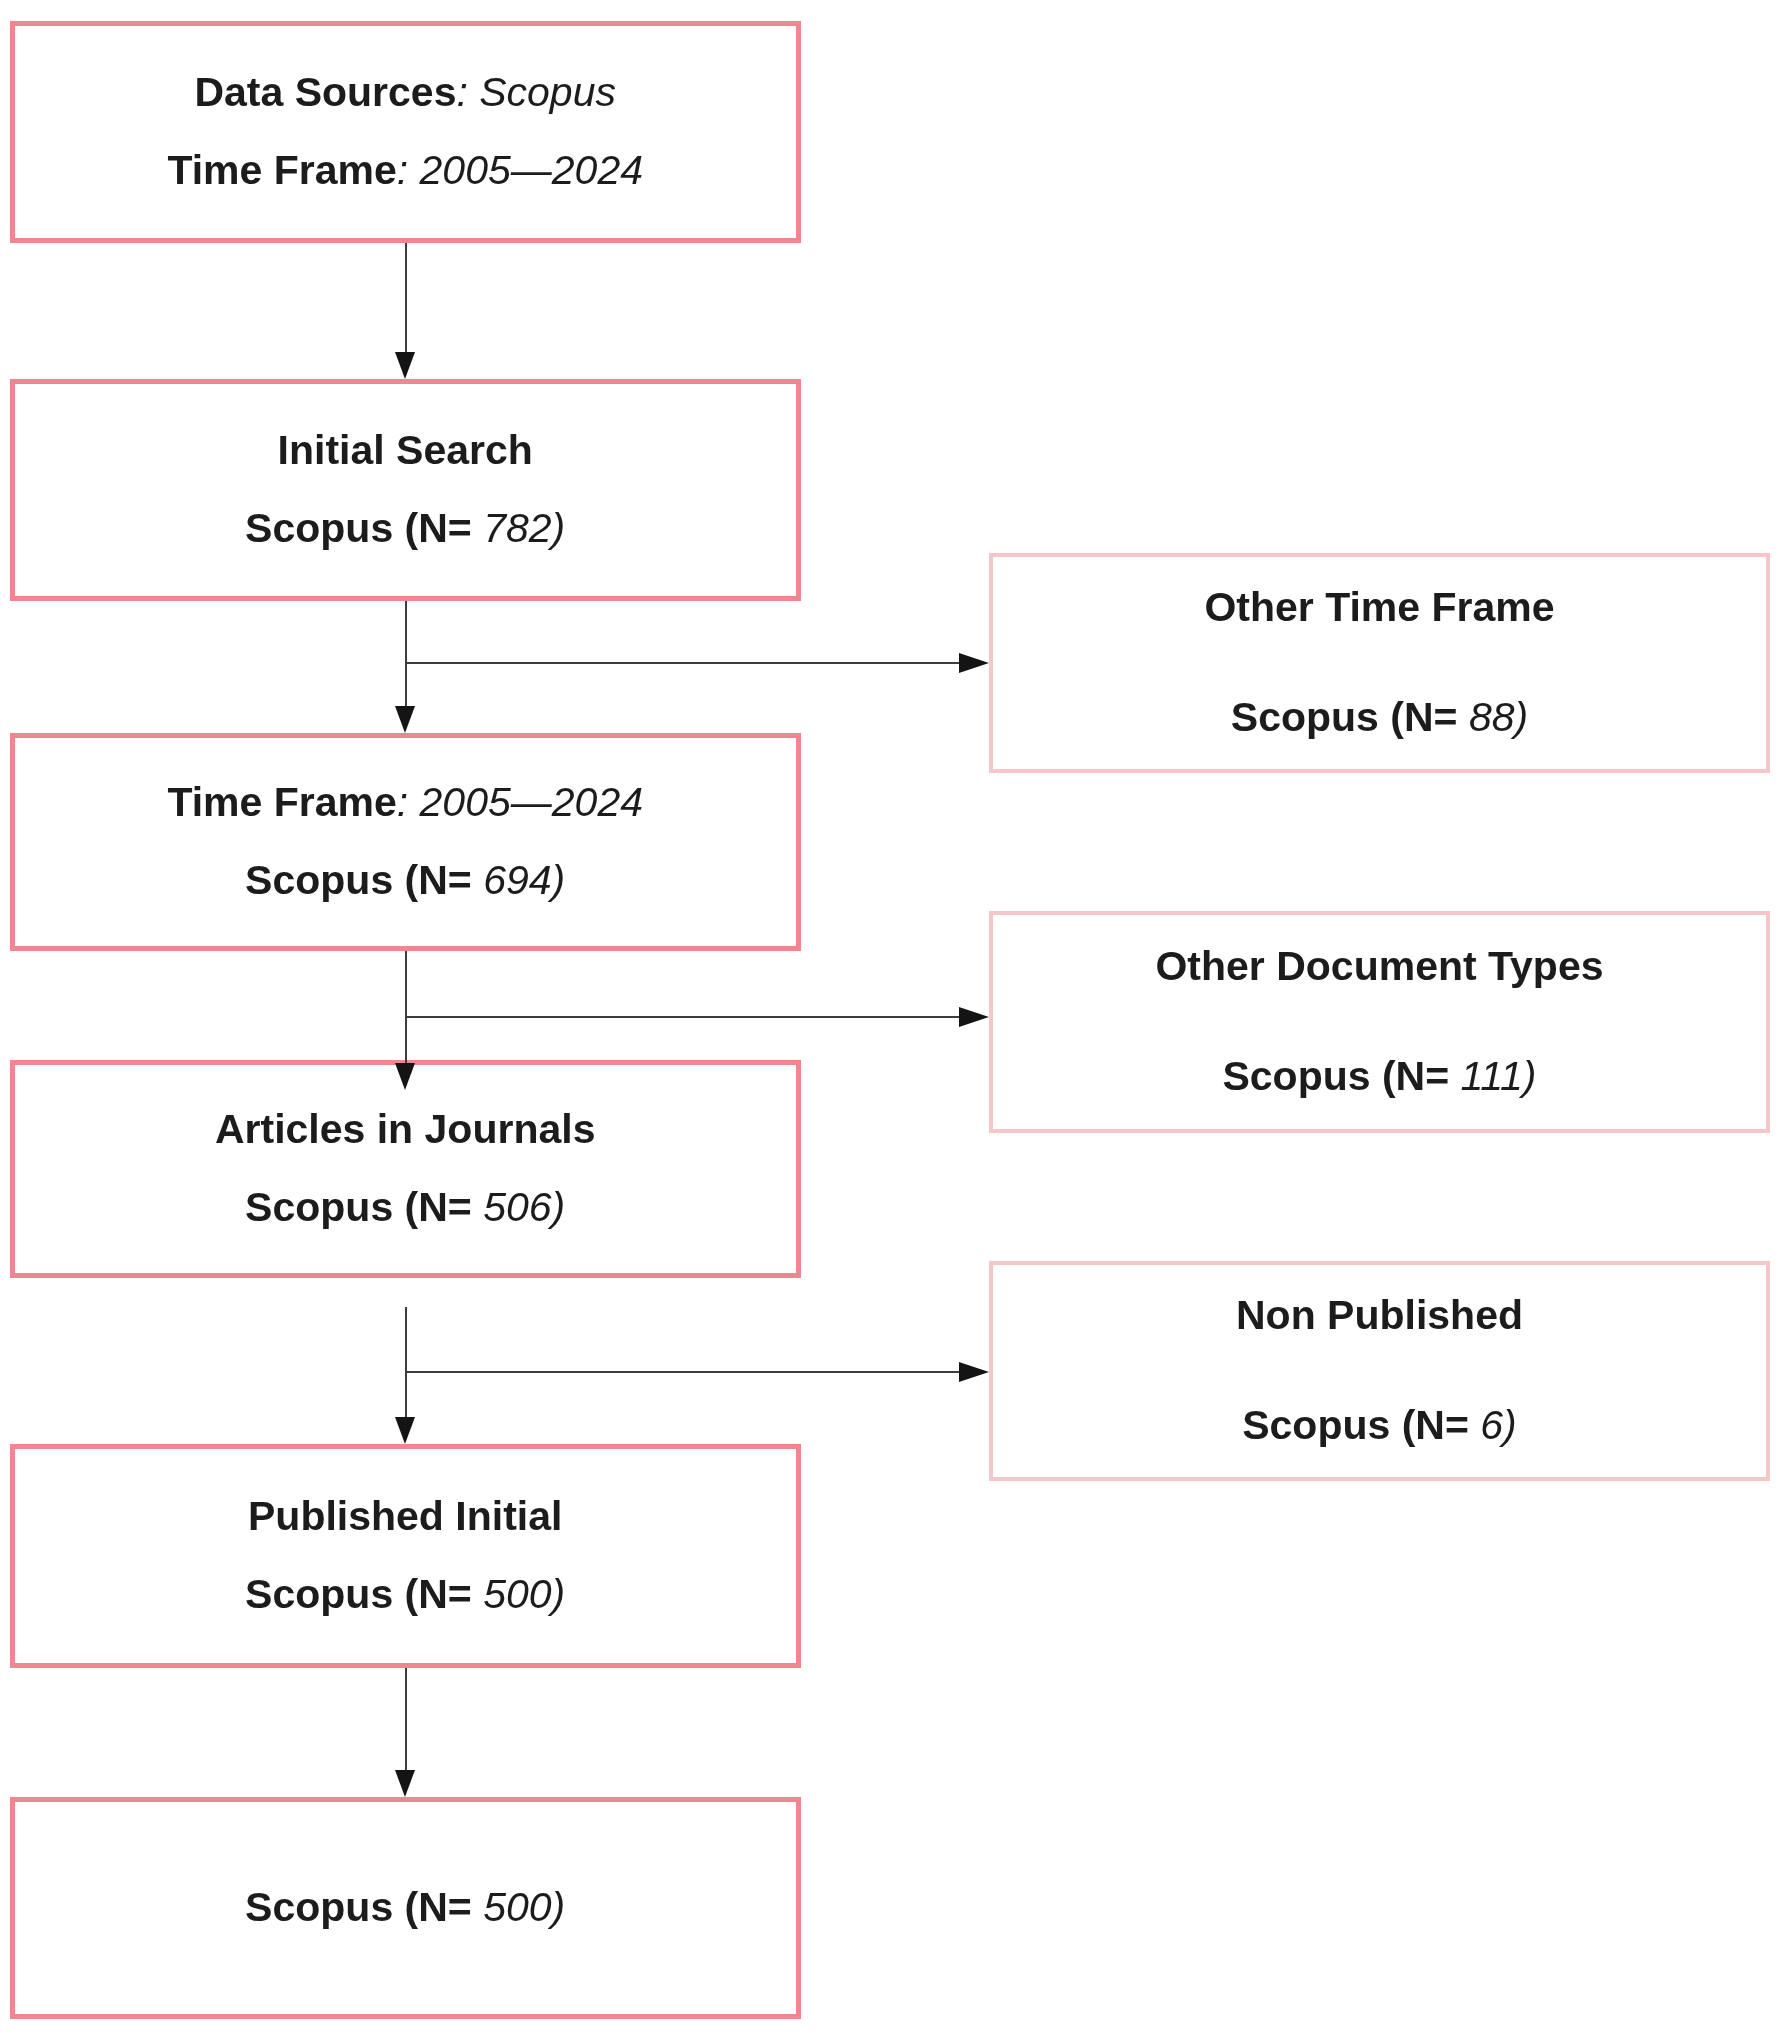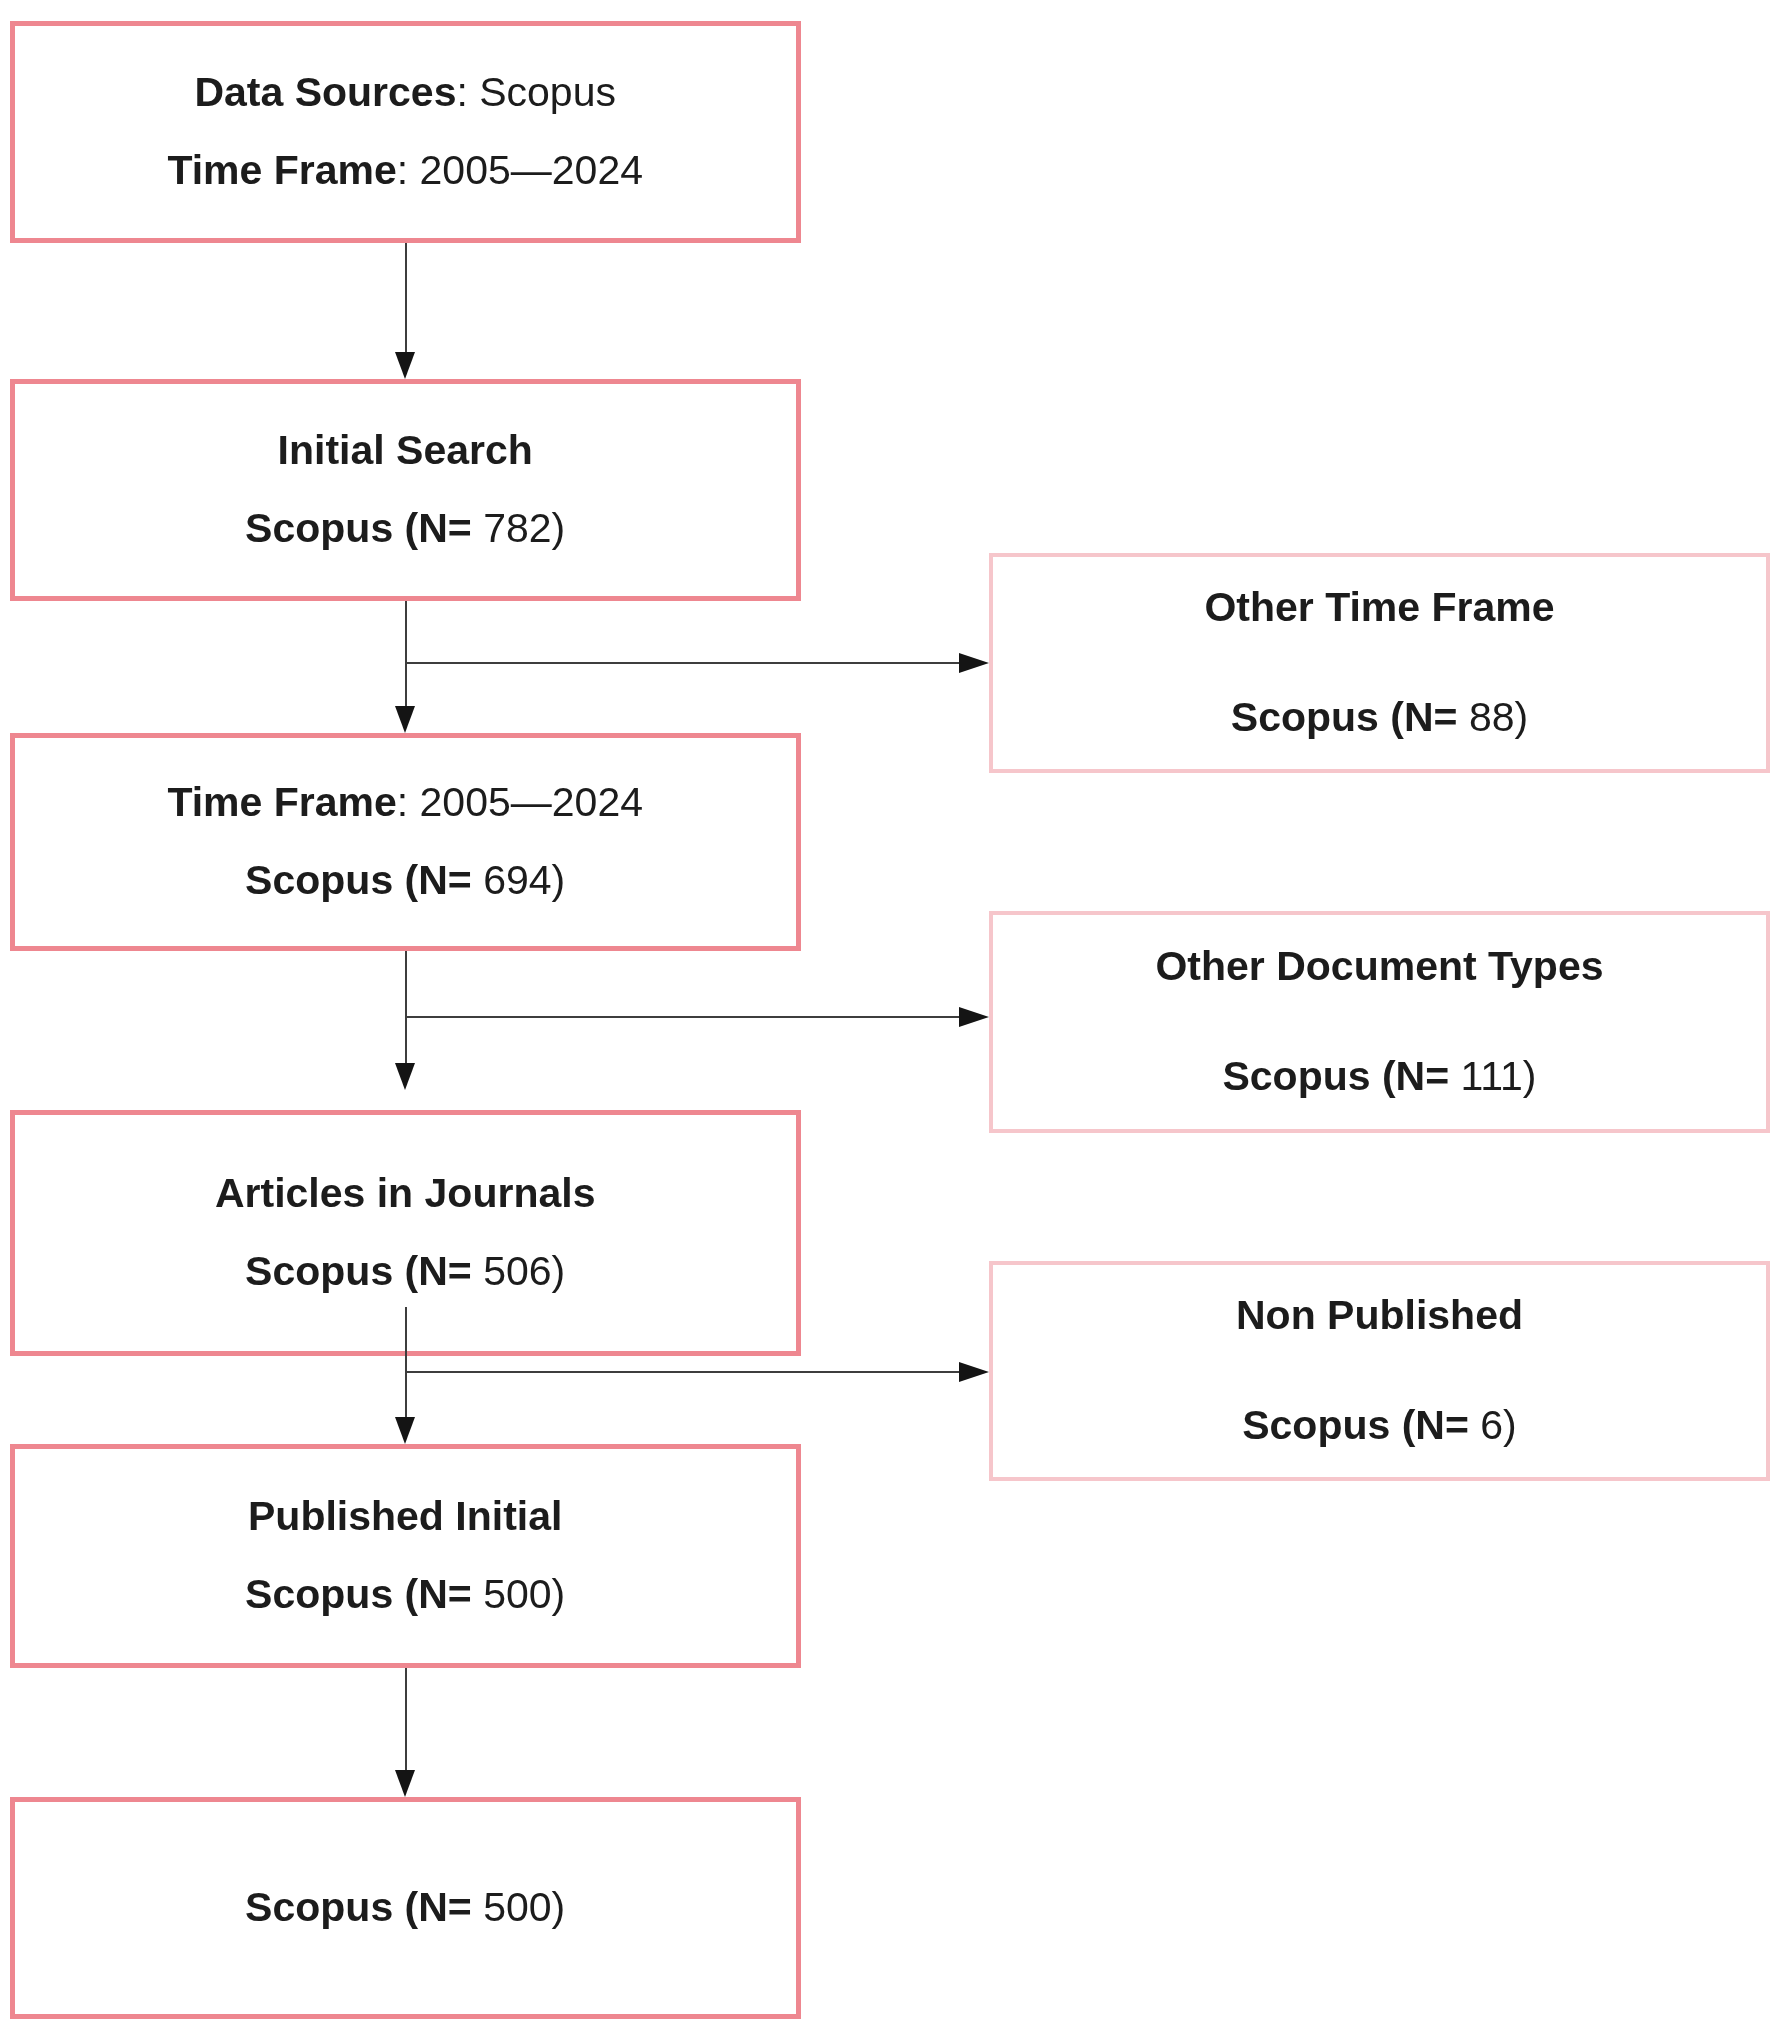--- a/index.html
+++ b/index.html
@@ -21,21 +21,21 @@
     text-align: center;
     background: #ffffff;
     color: #1c1c1c;
     font-size: 41px;
     line-height: 1.9;
   }
   .box.main { left: 9.7px;  width: 791px; border: 5.2px solid #ee8790; }
   .box.side { left: 989px; width: 781px; border: 4.5px solid #f6c6cb; gap: 32px; }
   .line { white-space: pre-wrap; }
   .b   { font-weight: 700; }
-  .reg { font-weight: 400; }
+  .reg { font-weight: 400; font-style: italic; }
   .vline {
     position: absolute;
     left: 405px;
     width: 1.9px;
     background: #3d3d3d;
   }
   .vhead {
     position: absolute;
     left: 395px;
     width: 0; height: 0;
@@ -72,21 +72,21 @@
   <div class="box main" style="top:379px;height:222px">
     <div class="line"><span class="b">Initial Search</span><span class="reg"></span></div>
     <div class="line"><span class="b">Scopus (N=</span><span class="reg"> 782)</span></div>
   </div>
 
   <div class="box main" style="top:733px;height:218px">
     <div class="line"><span class="b">Time Frame</span><span class="reg">: 2005—2024</span></div>
     <div class="line"><span class="b">Scopus (N=</span><span class="reg"> 694)</span></div>
   </div>
 
-  <div class="box main" style="top:1110px;height:246px">
+  <div class="box main" style="top:1060px;height:218px">
     <div class="line"><span class="b">Articles in Journals</span><span class="reg"></span></div>
     <div class="line"><span class="b">Scopus (N=</span><span class="reg"> 506)</span></div>
   </div>
 
   <div class="box main" style="top:1444px;height:224px">
     <div class="line"><span class="b">Published Initial</span><span class="reg"></span></div>
     <div class="line"><span class="b">Scopus (N=</span><span class="reg"> 500)</span></div>
   </div>
 
   <div class="box main" style="top:1797px;height:222px">

